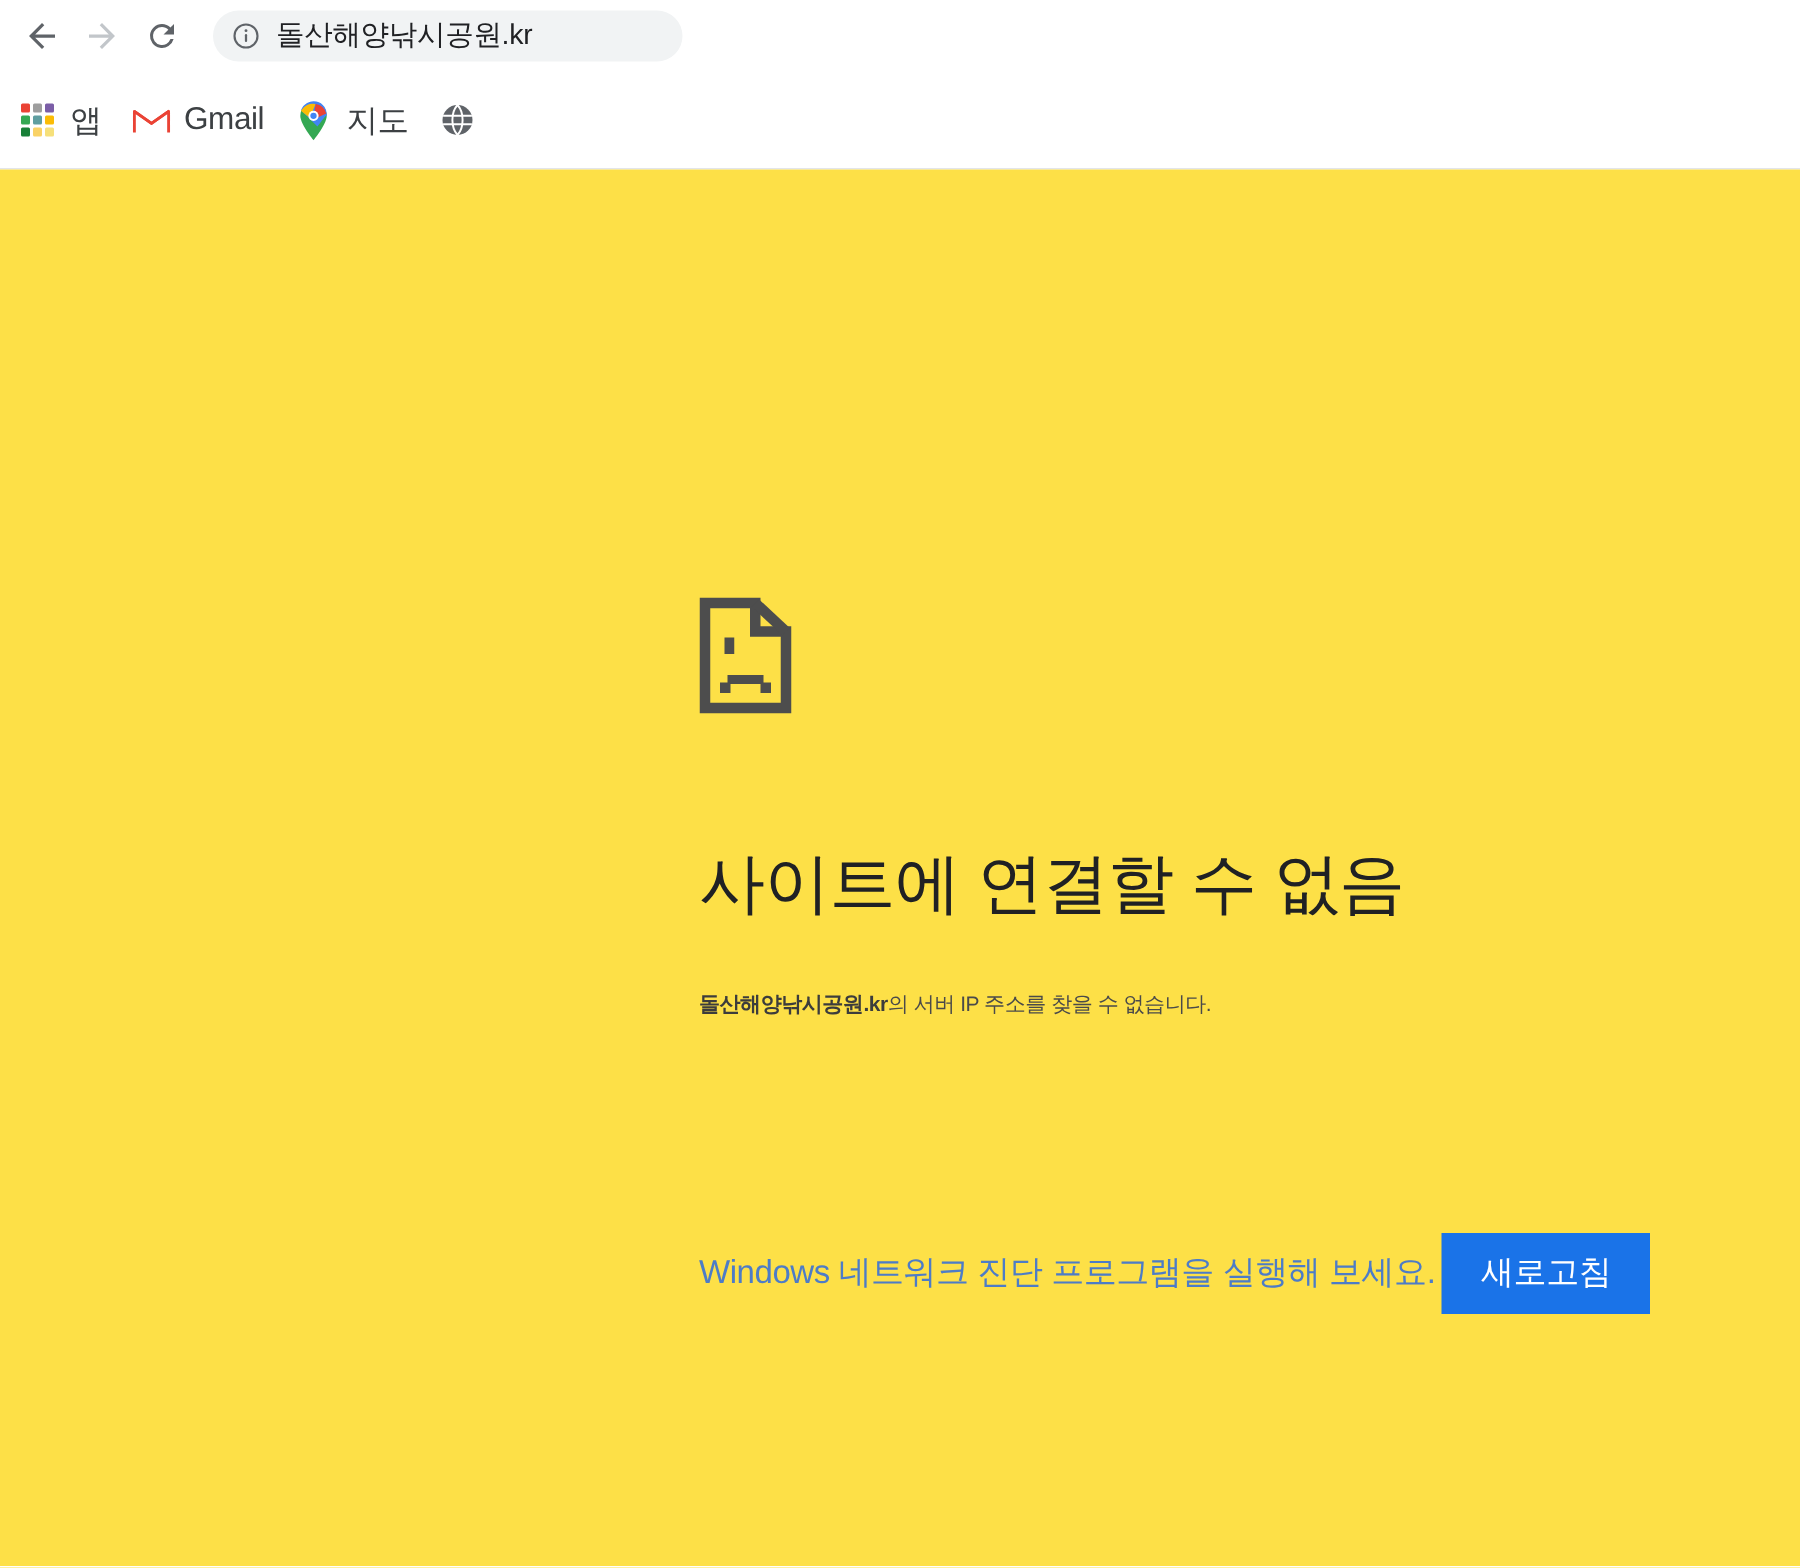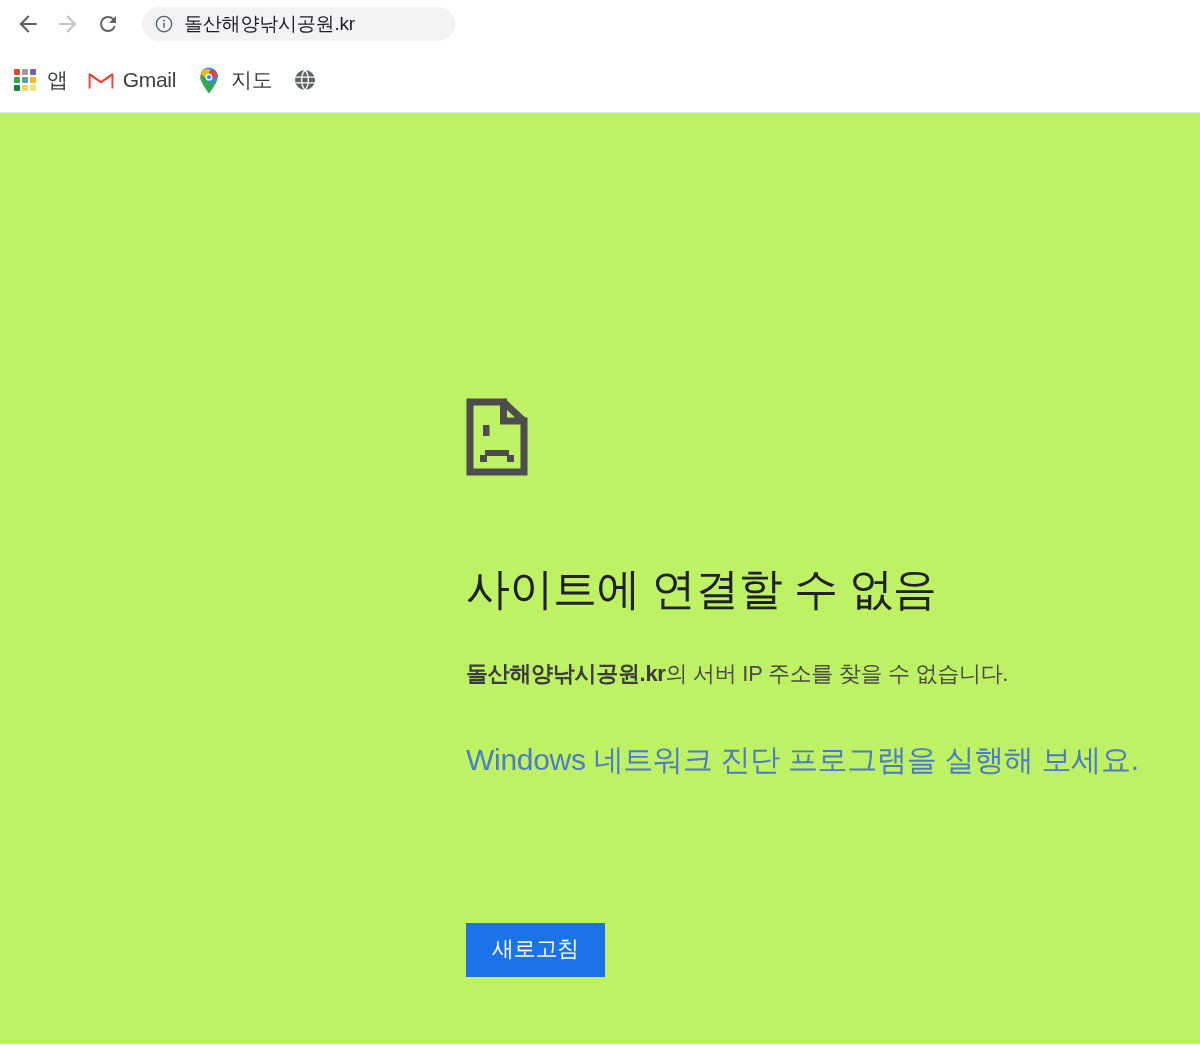--- a/index.html
+++ b/index.html
@@ -111,50 +111,50 @@
     grid-template-columns: repeat(3, 6px);
     grid-template-rows: repeat(3, 6px);
     gap: 2px;
   }
   .apps-grid span { display: block; border-radius: 1px; }
 
   
   #page-content {
     width: 1200px;
     height: 931px;
-    background: #bef264;
+    background: #fde047;
     position: relative;
   }
   #error-wrap {
     position: absolute;
     left: 466px;
     top: 285px;
     width: 700px;
   }
   #sad-page-icon { margin-bottom: 84px; }
 
   #error-heading {
     font-size: 44px;
     font-weight: 400;
     color: #202124;
     margin: 0 0 44px 0;
     line-height: 1.15;
     letter-spacing: -0.5px;
   }
   #error-summary {
-    font-size: 22px;
+    font-size: 14px;
     color: #4a4a4a;
     margin: 0 0 52px 0;
     line-height: 1.35;
     letter-spacing: -0.3px;
   }
   #error-summary b { font-weight: 700; color: #3c3c3c; }
   #suggestion-link {
     display: inline-block;
-    font-size: 30px;
+    font-size: 22px;
     color: #4d7cc7;
     text-decoration: none;
     margin-bottom: 50px;
     line-height: 1.35;
     letter-spacing: -0.3px;
   }
   #error-code {
     font-size: 18px;
     color: #737373;
     letter-spacing: 0.2px;

